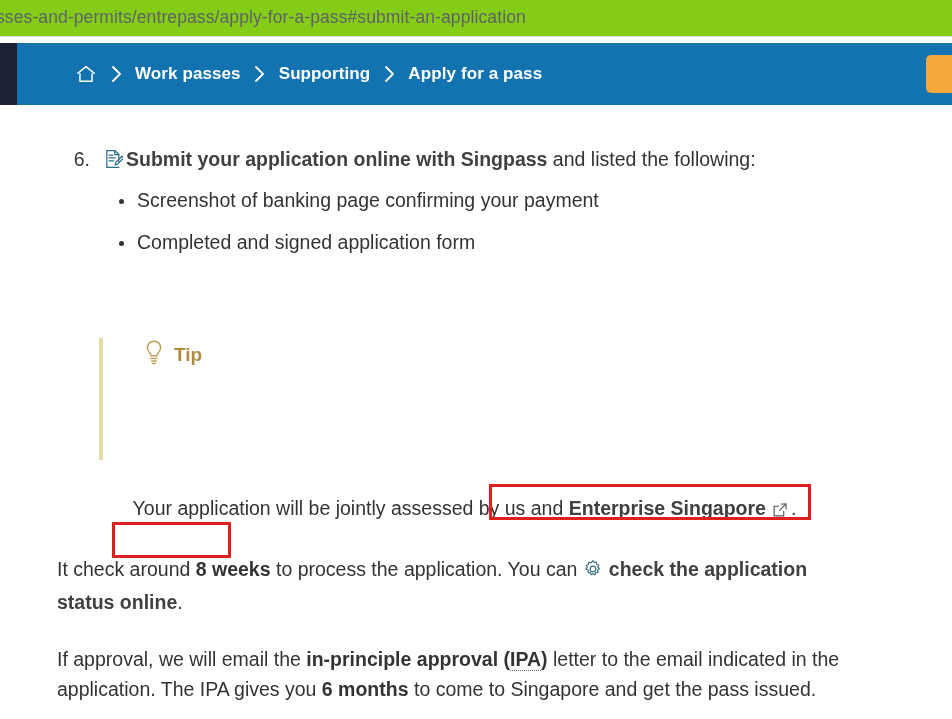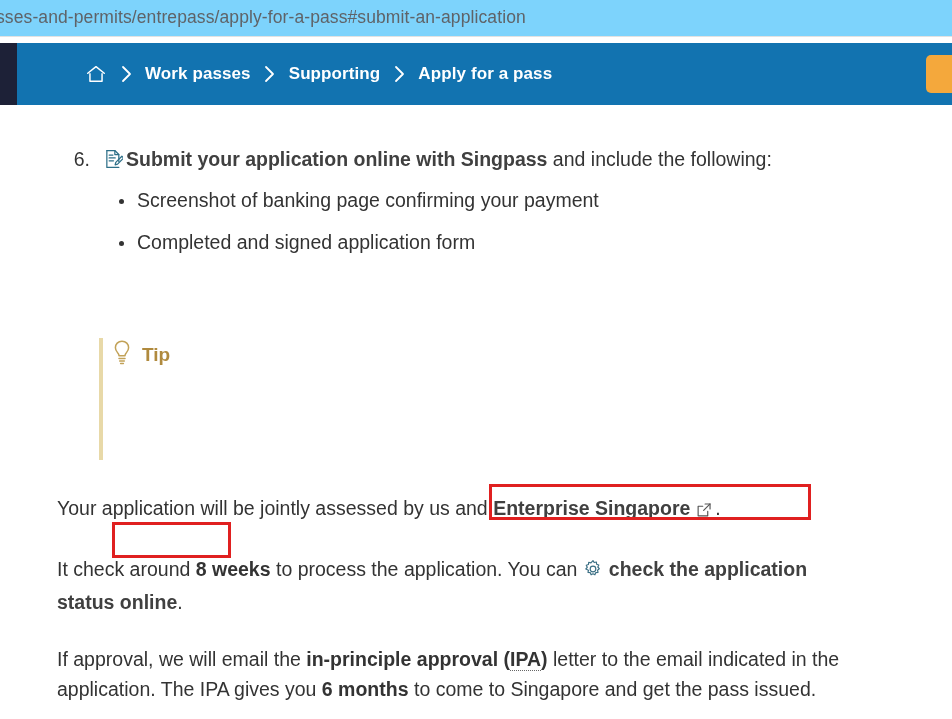--- a/index.html
+++ b/index.html
@@ -14,21 +14,21 @@
     font-family: "Liberation Sans", sans-serif;
     -webkit-font-smoothing: antialiased;
   }
 
   
   .urlbar {
     position: absolute;
     left: 0; top: 0;
     width: 952px;
     height: 37px;
-    background: #7dd3fc;
+    background: #84cc16;
     border-bottom: 1px solid #e2e2e2;
     box-sizing: border-box;
   }
   .urlbar-text {
     position: absolute;
     left: -4px;
     top: 7px;
     font-size: 17.5px;
     color: #5f6368;
     white-space: nowrap;
@@ -49,21 +49,21 @@
     background: #1d2137;
   }
   .nav-blue {
     position: absolute;
     left: 17px; top: 0;
     width: 935px; height: 62px;
     background: #1273b0;
   }
   .crumbs {
     position: absolute;
-    left: 68px;
+    left: 58px;
     top: 0;
     height: 62px;
     display: flex;
     align-items: center;
     gap: 0;
     color: #ffffff;
   }
   .crumb-link {
     font-size: 17px;
     font-weight: bold;
@@ -169,21 +169,21 @@
     background: #333333;
   }
 
   
   .tip {
     position: absolute;
     left: 99px;
     top: 233px;
     width: 760px;
     border-left: 4px solid #e8d9a8;
-    padding-left: 8px;
+    padding-left: 40px;
     box-sizing: border-box;
     min-height: 122px;
   }
   .tip-head {
     display: flex;
     align-items: center;
     gap: 9px;
     height: 34px;
     margin-bottom: 7px;
   }
@@ -193,21 +193,21 @@
     font-weight: bold;
   }
   .tip-body {
     font-size: 19.5px;
     color: #333333;
     line-height: 1.58;
     width: 700px;
   }
 
   
-  .p1 { position: absolute; left: 57px; top: 388px; width: 815px; }
+  .p1 { position: absolute; left: 57px; top: 388px; width: 815px; text-align: center; }
   .p2 { position: absolute; left: 57px; top: 449px; width: 810px; }
   .p3 { position: absolute; left: 57px; top: 539px; width: 812px; }
 
   .abbr {
     border-bottom: 1px dotted #666666;
     font-weight: bold;
   }
 
   
   .annot {
@@ -276,21 +276,21 @@
       <span class="ic-inline">
         <svg width="19" height="20" viewBox="0 0 20 21" fill="none" stroke="#2d6f88" stroke-width="1.3" stroke-linecap="round" stroke-linejoin="round">
           <path d="M3 1.6h8.4l4.2 4.2v7.6"></path>
           <path d="M3 1.6v17.8h12.6"></path>
           <path d="M11.4 1.6v4.2h4.2"></path>
           <path d="M5.4 6.4h4"></path>
             <path d="M5.4 9.4h6.4"></path>
             <path d="M5.4 12.4h4.6"></path>
           <path d="M18.8 7.6 12.4 14l-.7 2.6 2.6-.7 6.4-6.4z" stroke="#2d6f88"></path>
         </svg>
-      </span><a class="lnk" href="#">Submit your application online with Singpass</a><span> and include the following:</span>
+      </span><a class="lnk" href="#">Submit your application online with Singpass</a><span> and listed the following:</span>
     </span>
   </div>
 
   <ul class="bullets">
     <li>Screenshot of banking page confirming your payment</li>
     <li>Completed and signed application form</li>
   </ul>
 
   <div class="tip">
     <div class="tip-head">

